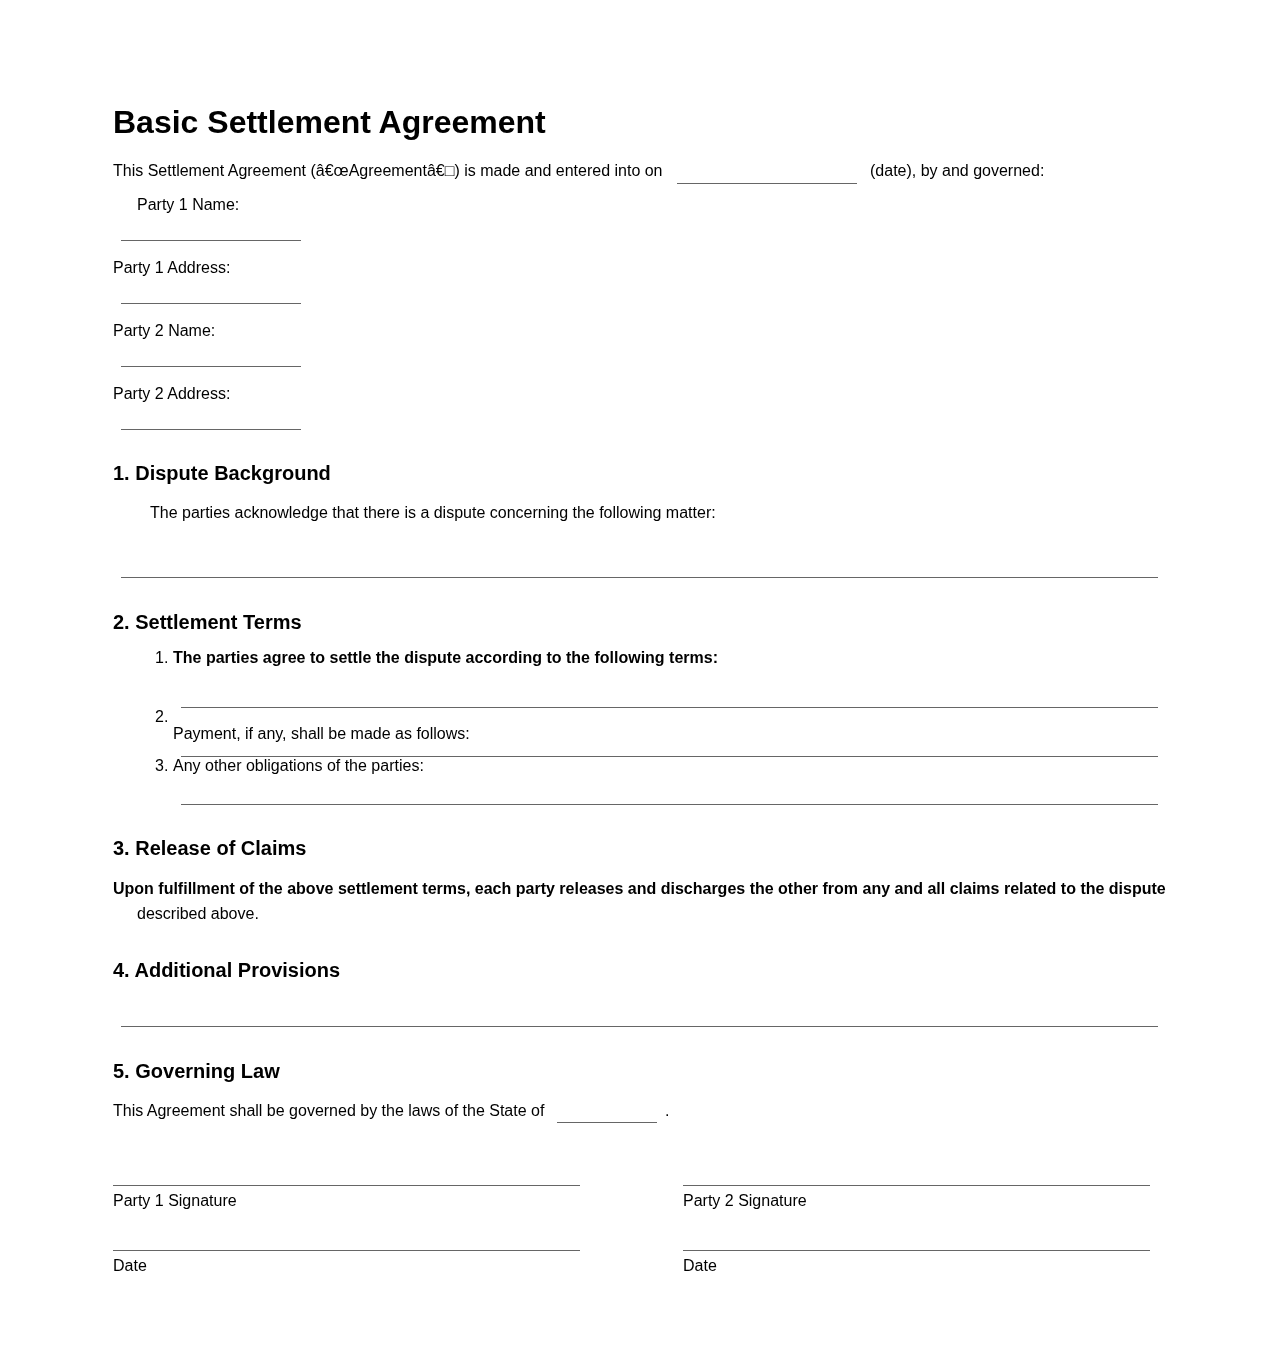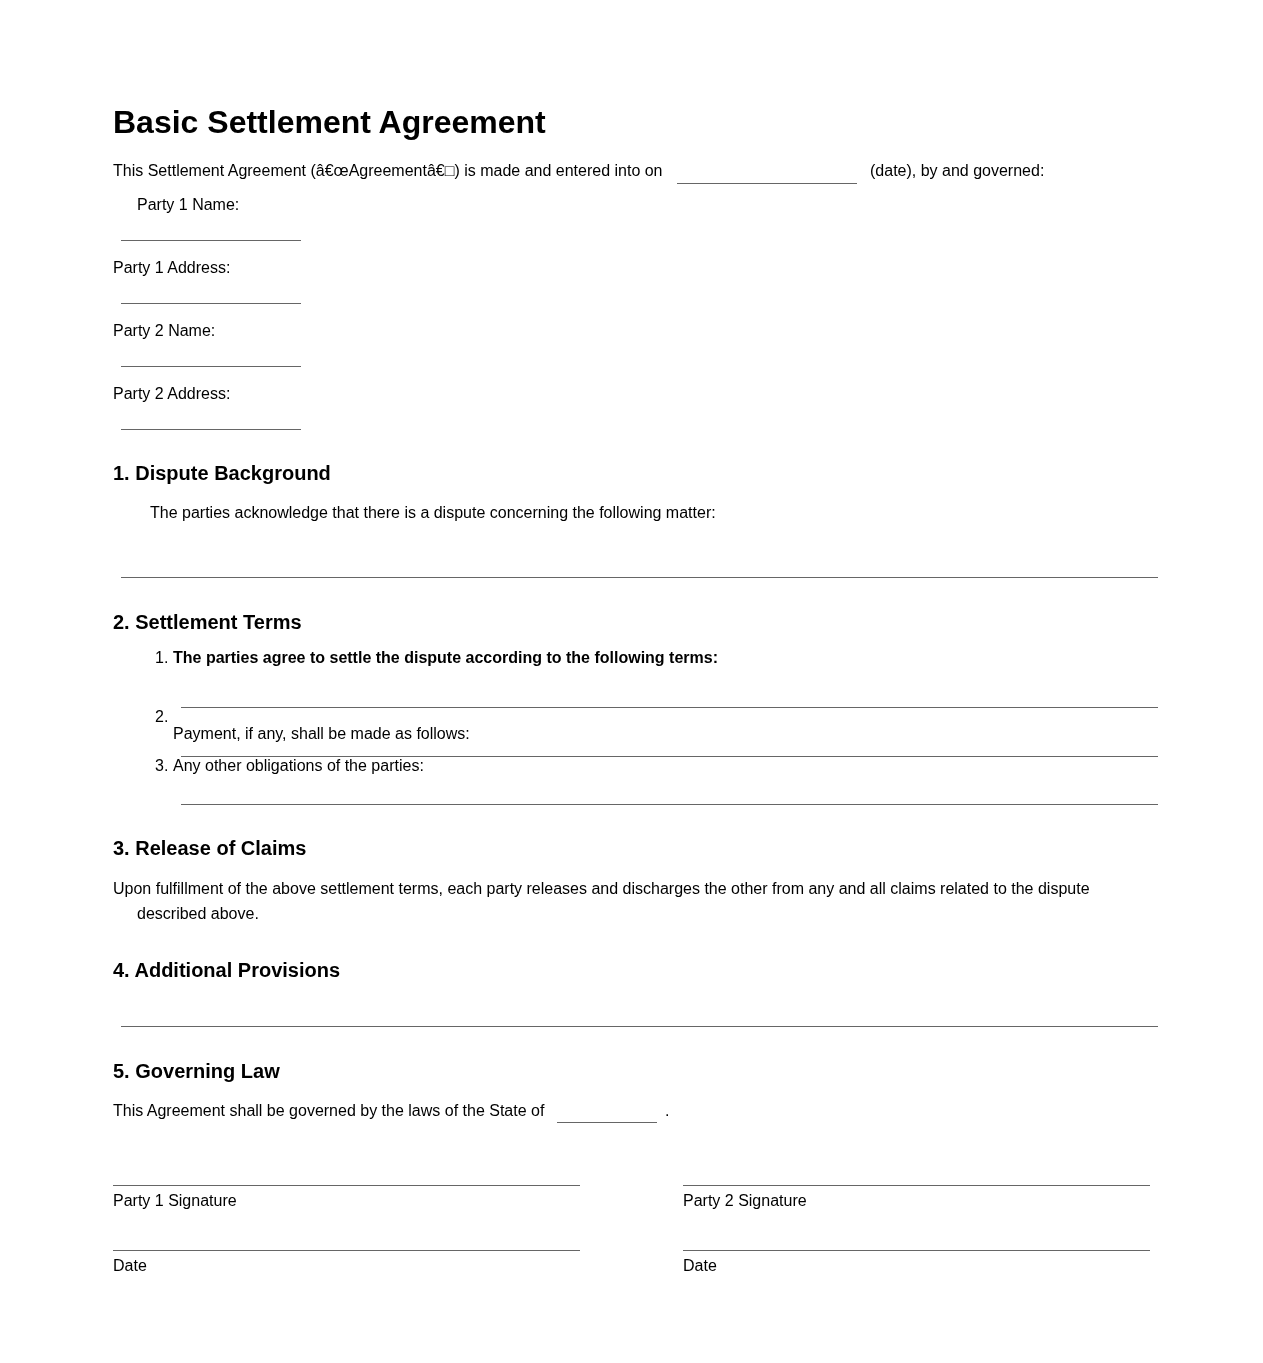--- a/index.html
+++ b/index.html
@@ -48,21 +48,21 @@
 
 <span class="abs text" style="left:155px; top:707px;">2.</span>
 <span class="abs text" style="left:173px; top:707px;margin-top:17px;">Payment, if any, shall be made as follows:</span>
 <input class="field" style="left: 181px; top: 736px; width: 977px;" type="text">
 
 <span class="abs text" style="left:155px; top:756px;">3.</span>
 <span class="abs text" style="left:173px; top:756px;">Any other obligations of the parties:</span>
 <input class="field" style="left: 181px; top: 784px; width: 977px;" type="text">
 
 <h2 class="abs h2" style="left:113px; top:836px;">3. Release of Claims</h2>
-<span class="abs text" style="left:113px; top:879px;">Upon fulfillment of the above settlement terms, each party releases and discharges the other from any and all claims related to the dispute</span>
+<span class="abs text" style="left:113px; top:879px;font-weight:bold;">Upon fulfillment of the above settlement terms, each party releases and discharges the other from any and all claims related to the dispute</span>
 <span class="abs text" style="left:113px; top:904px;margin-left:24px;">described above.</span>
 
 <h2 class="abs h2" style="left:113px; top:958px;">4. Additional Provisions</h2>
 <input class="field" style="left: 121px; top: 1006px; width: 1037px;" type="text">
 
 <h2 class="abs h2" style="left:113px; top:1059px;">5. Governing Law</h2>
 <span class="abs text" style="left:113px; top:1101px;">This Agreement shall be governed by the laws of the State of</span>
 <input class="field" style="left: 557px; top: 1102px; width: 100px;" type="text">
 <span class="abs text" style="left:665px; top:1101px;">.</span>
 

